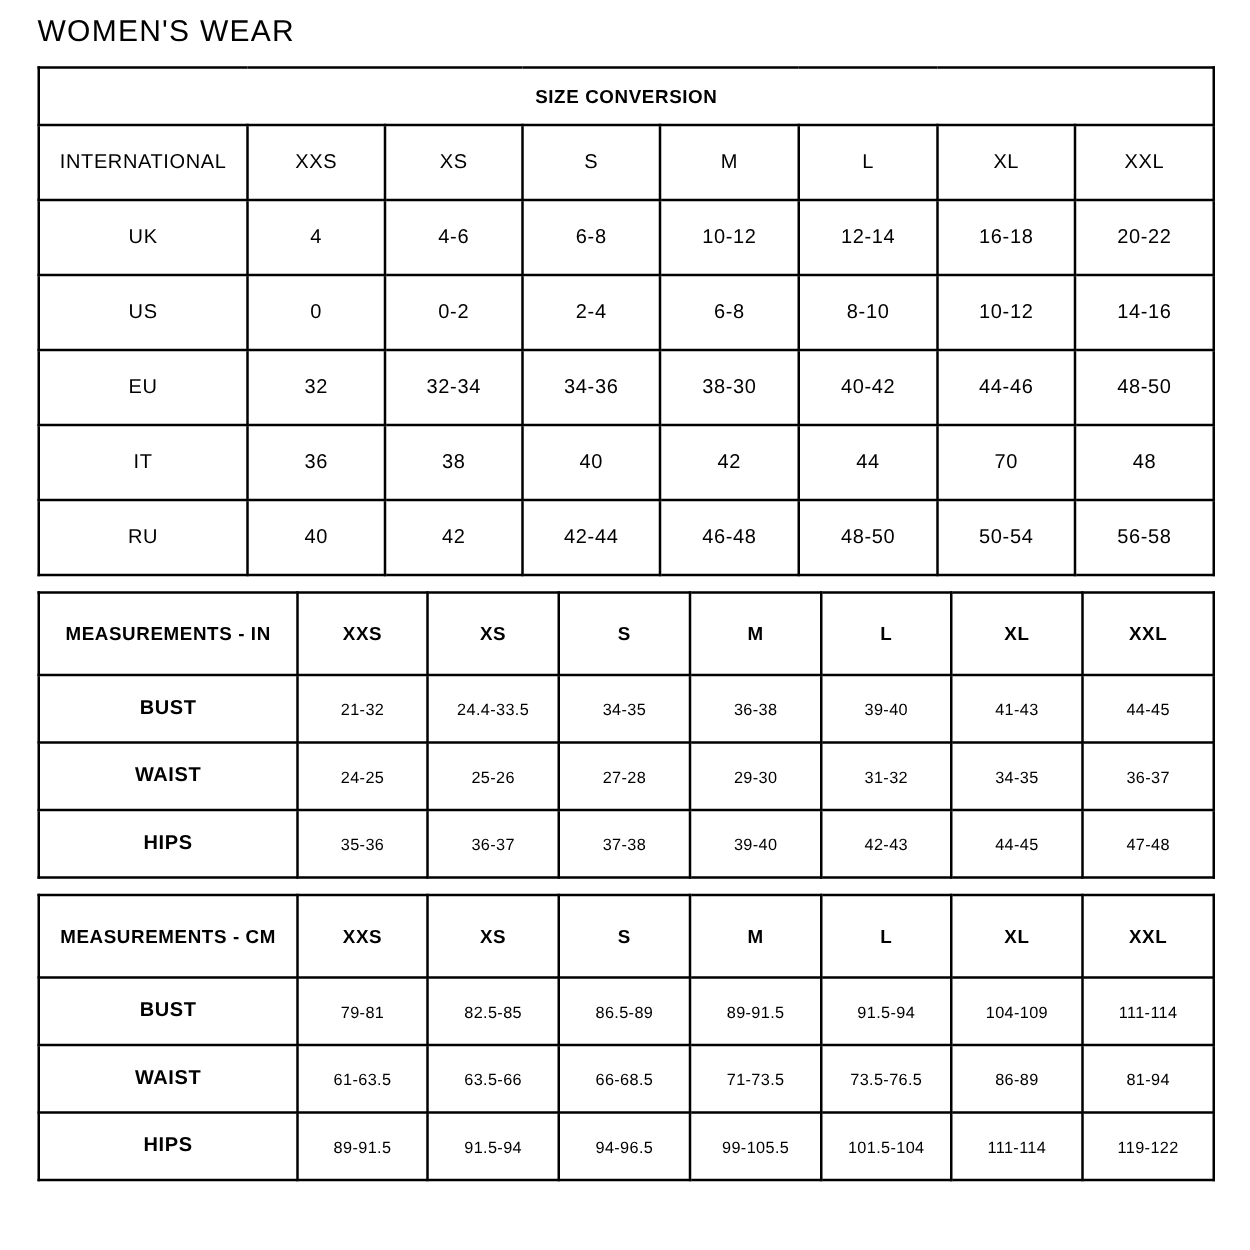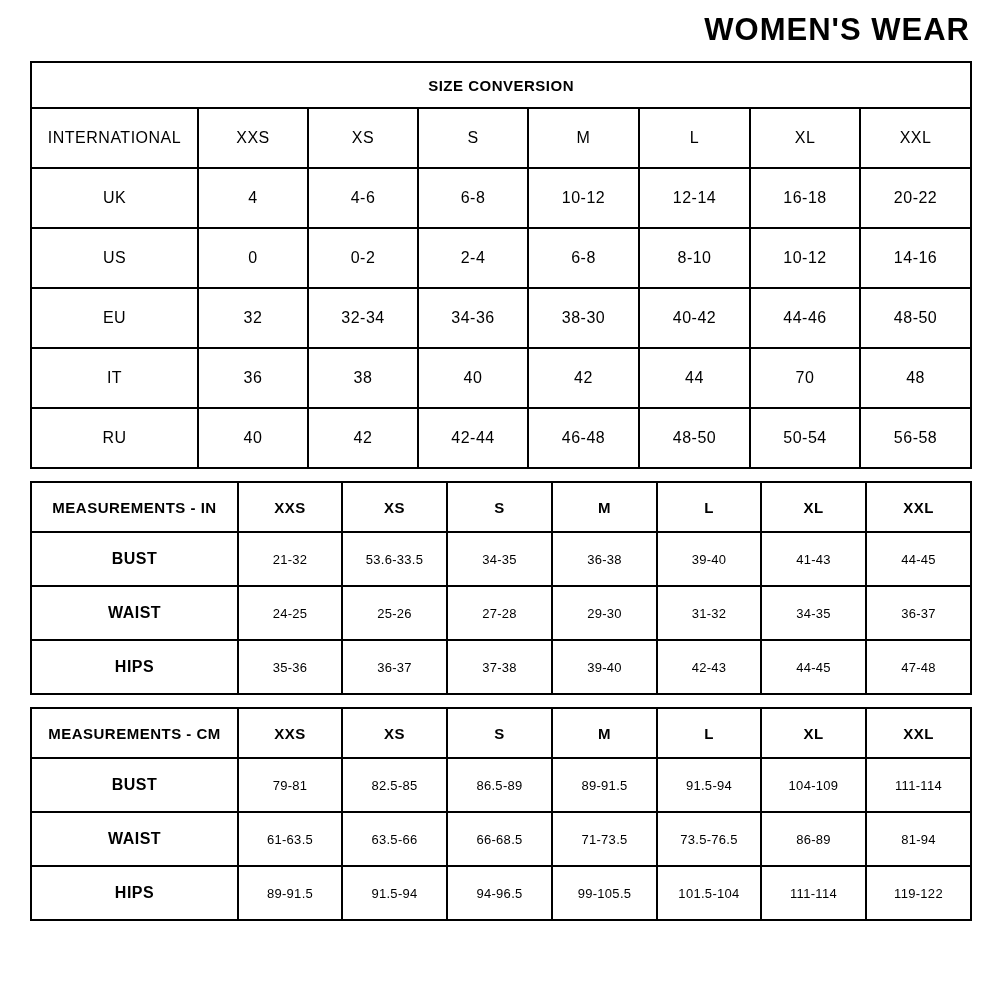--- a/index.html
+++ b/index.html
@@ -6,23 +6,23 @@
   html, body {
     margin: 0; padding: 0;
     width: 1000px; height: 1000px;
     background: #ffffff;
     color: #000000;
     font-family: "Liberation Sans", sans-serif;
   }
   .wrap { padding: 12px 30px 0 30px; }
   h1.page-title {
     margin: 0 0 13px 0;
-    text-align: right;
-    font-size: 31px;
-    font-weight: 700;
+    text-align: left;
+    font-size: 24px;
+    font-weight: 400;
     letter-spacing: 1px;
   }
   table.chart {
     border-collapse: collapse;
     table-layout: fixed;
     width: 940px;
     margin: 0 0 12px 0;
   }
   table.chart td {
     border: 2px solid #000000;
@@ -30,21 +30,21 @@
     vertical-align: middle;
     background: #ffffff;
     padding: 0 2px;
     overflow: hidden;
   }
   td.gray { background: #d9d9d9; }
   
   .t1-title-cell { height: 46px; font-size: 15px; font-weight: 700; letter-spacing: 0.5px; }
   .t1-cell { height: 60px; font-size: 16px; font-weight: 400; letter-spacing: 0.5px; }
   
-  .m-head-cell { height: 50px; font-size: 15px; font-weight: 700; letter-spacing: 0.5px; }
+  .m-head-cell { height: 66px; font-size: 15px; font-weight: 700; letter-spacing: 0.5px; }
   .m-label-cell { height: 54px; font-size: 16px; font-weight: 700; letter-spacing: 0.5px; }
   .m-value-cell { height: 54px; font-size: 13px; font-weight: 400; letter-spacing: 0.3px; border-radius: 12px; }
 </style>
 </head>
 <body>
 
 <div class="wrap">
 
   <h1 class="page-title">WOMEN'S WEAR</h1>
 
@@ -144,21 +144,21 @@
           <td class="m-head-cell gray">XS</td>
           <td class="m-head-cell gray">S</td>
           <td class="m-head-cell gray">M</td>
           <td class="m-head-cell gray">L</td>
           <td class="m-head-cell gray">XL</td>
           <td class="m-head-cell gray">XXL</td>
         </tr>
         <tr>
           <td class="m-label-cell">BUST</td>
           <td class="m-value-cell">21-32</td>
-          <td class="m-value-cell">53.6-33.5</td>
+          <td class="m-value-cell">24.4-33.5</td>
           <td class="m-value-cell">34-35</td>
           <td class="m-value-cell">36-38</td>
           <td class="m-value-cell">39-40</td>
           <td class="m-value-cell">41-43</td>
           <td class="m-value-cell">44-45</td>
         </tr>
         <tr>
           <td class="m-label-cell">WAIST</td>
           <td class="m-value-cell">24-25</td>
           <td class="m-value-cell">25-26</td>

